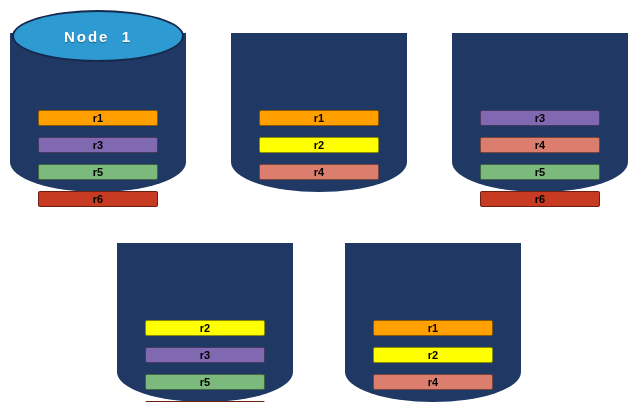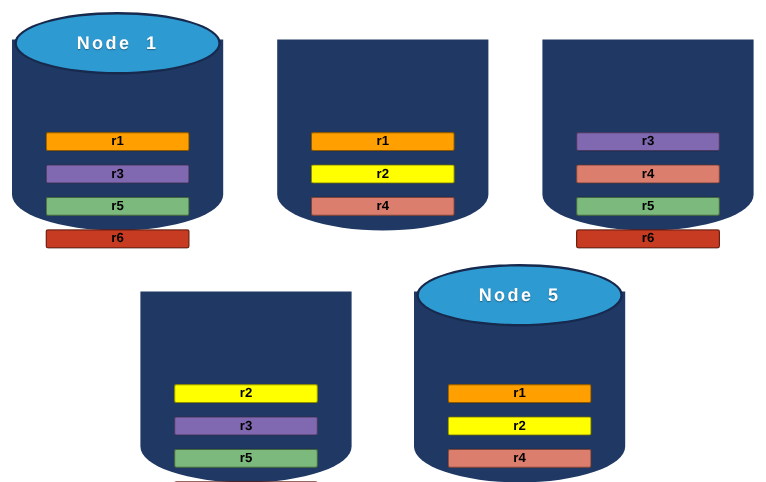--- a/index.html
+++ b/index.html
@@ -127,23 +127,20 @@
     <div class="cyl-body"></div>
     <div class="records">
           <div class="record-bar" style="background: rgb(255, 255, 0);">r2</div>
           <div class="record-bar" style="background: rgb(129, 105, 177);">r3</div>
           <div class="record-bar" style="background: rgb(124, 185, 124);">r5</div>
           <div class="record-bar" style="background: rgb(198, 59, 34);">r6</div>
         </div>
   </div>
       <div class="node">
     <div class="cyl-body"></div>
-    <div class="cyl-top">
-      <span class="node-label">Node  5</span>
-    </div>
     <div class="records">
           <div class="record-bar" style="background: rgb(255, 160, 0);">r1</div>
           <div class="record-bar" style="background: rgb(255, 255, 0);">r2</div>
           <div class="record-bar" style="background: rgb(220, 126, 110);">r4</div>
         </div>
   </div>
     </div>
 </div>
 
 </body></html>

